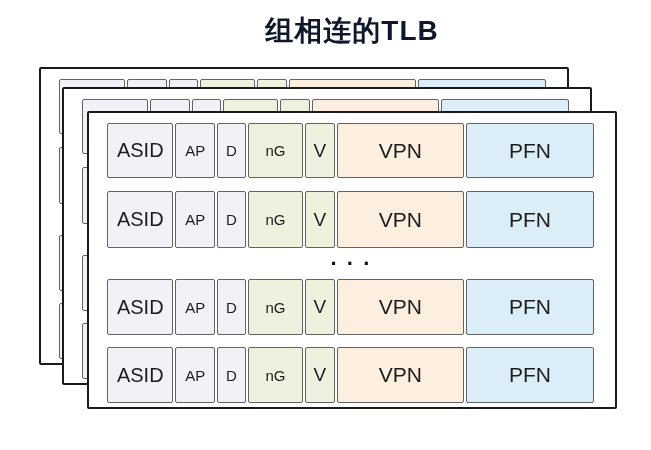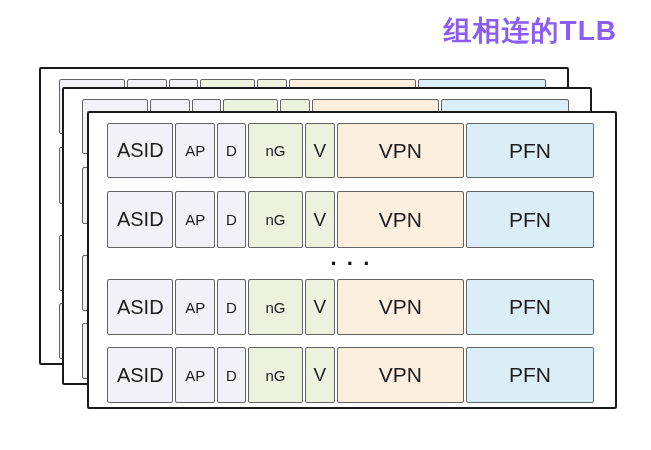--- a/index.html
+++ b/index.html
@@ -13,25 +13,25 @@
     width: 651px;
     height: 450px;
     background: #ffffff;
     overflow: hidden;
   }
   .title {
     position: absolute;
     left: 87px;
     top: 12px;
     width: 530px;
-    text-align: right;
+    text-align: center;
     font-size: 28px;
     font-weight: 600;
     letter-spacing: 1px;
-    color: #8b5cf6;
+    color: #0f172a;
   }
   .panel {
     position: absolute;
     width: 530px;
     height: 298px;
     background: #ffffff;
     border: 2px solid #1a1a1a;
     border-radius: 2px;
     box-sizing: border-box;
     padding: 0 21px 0 18px;

